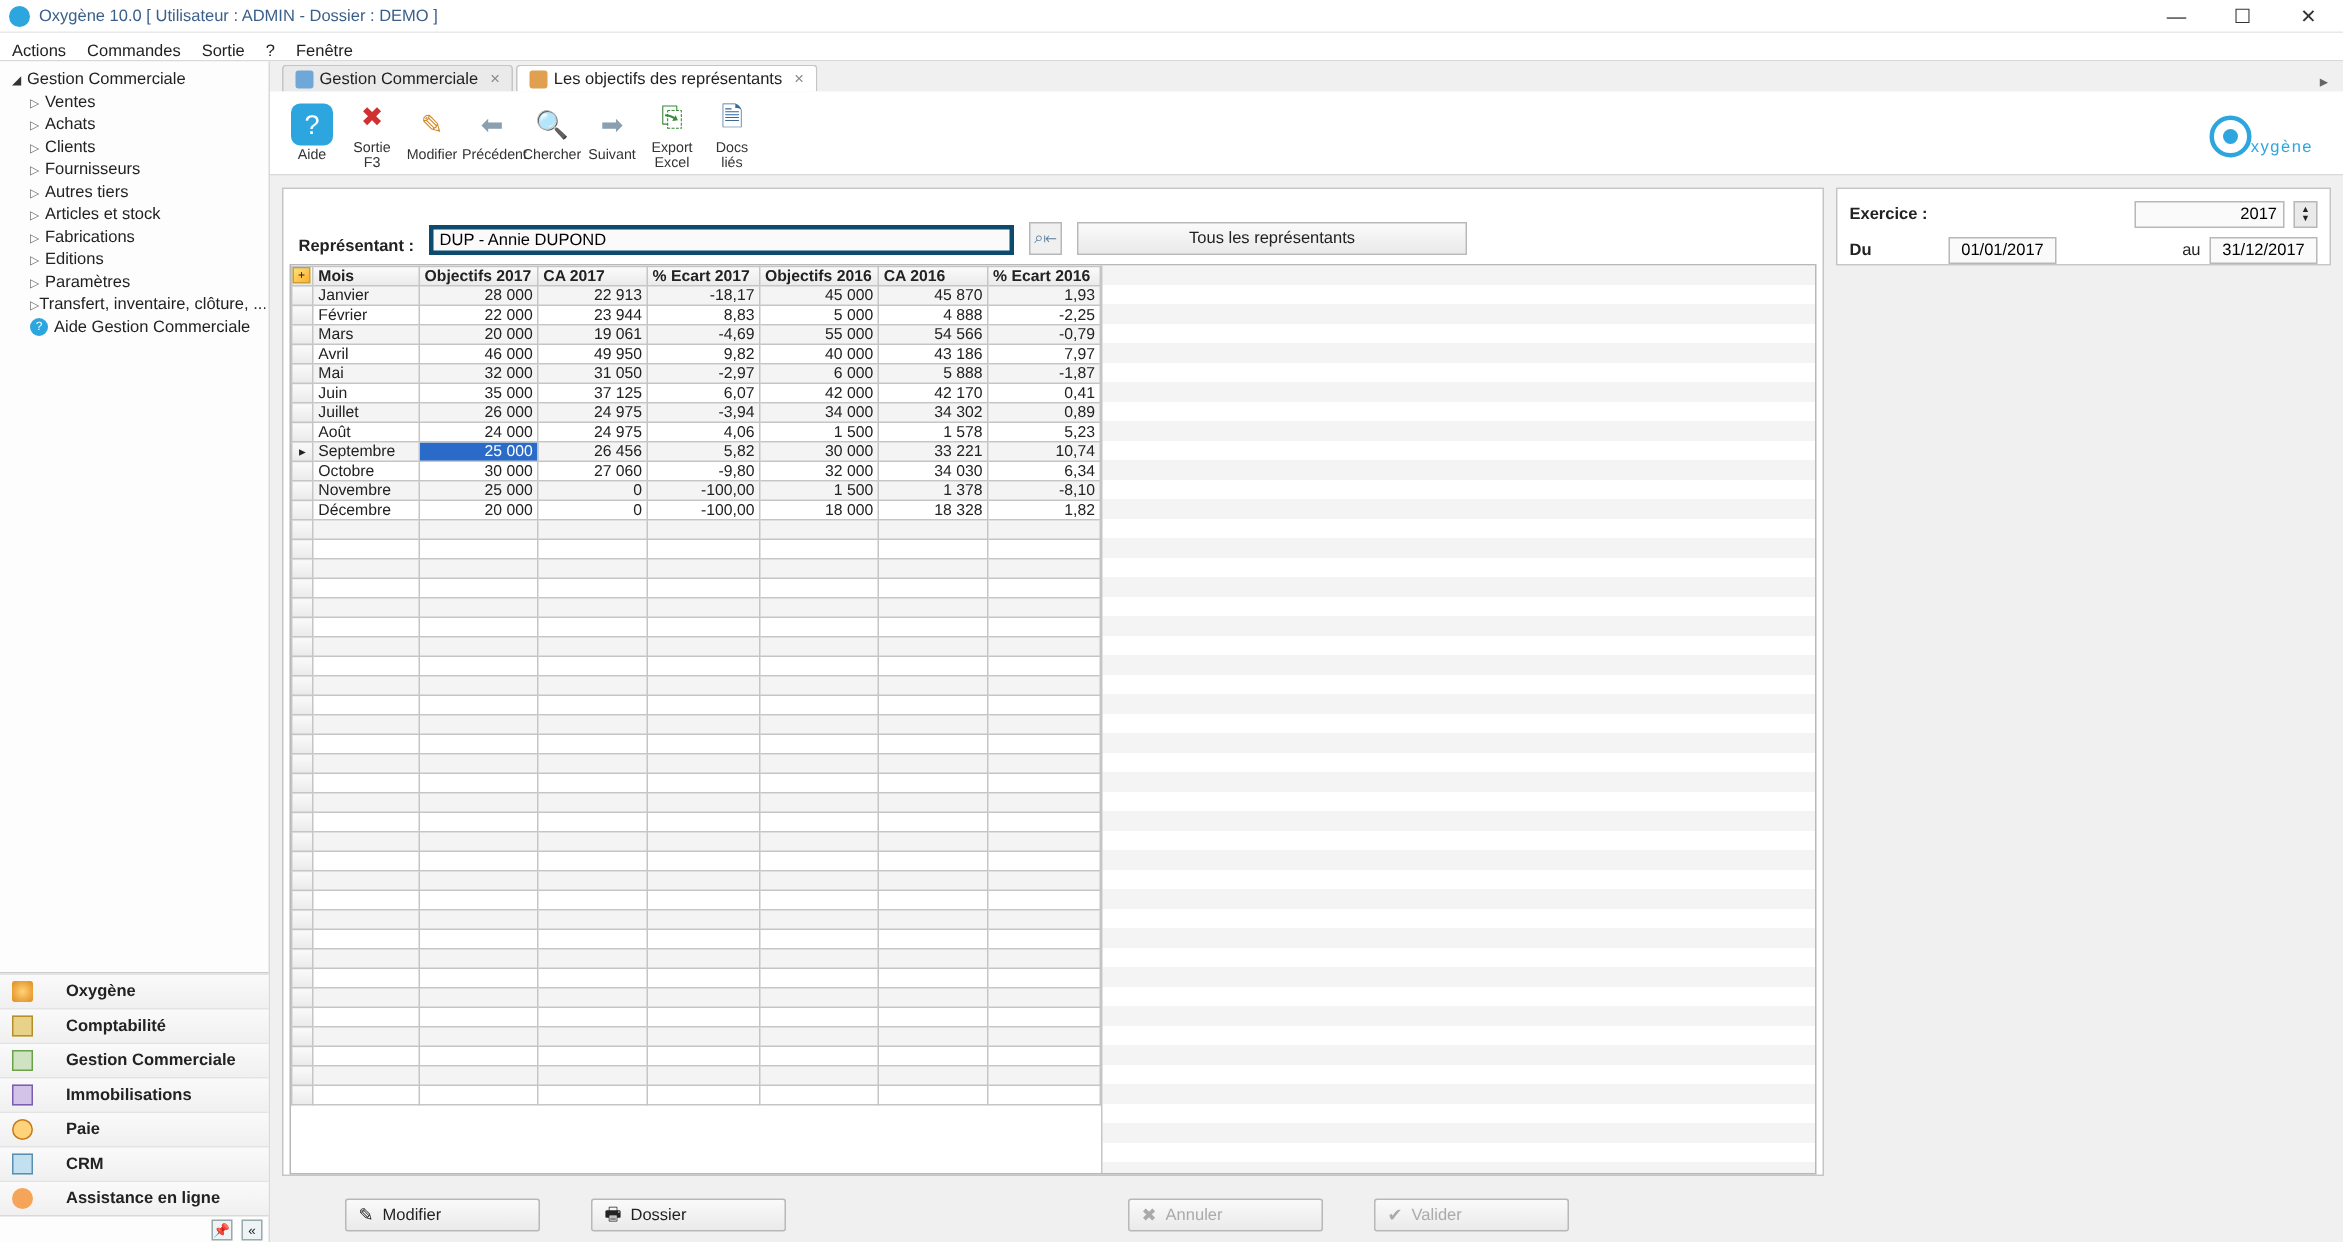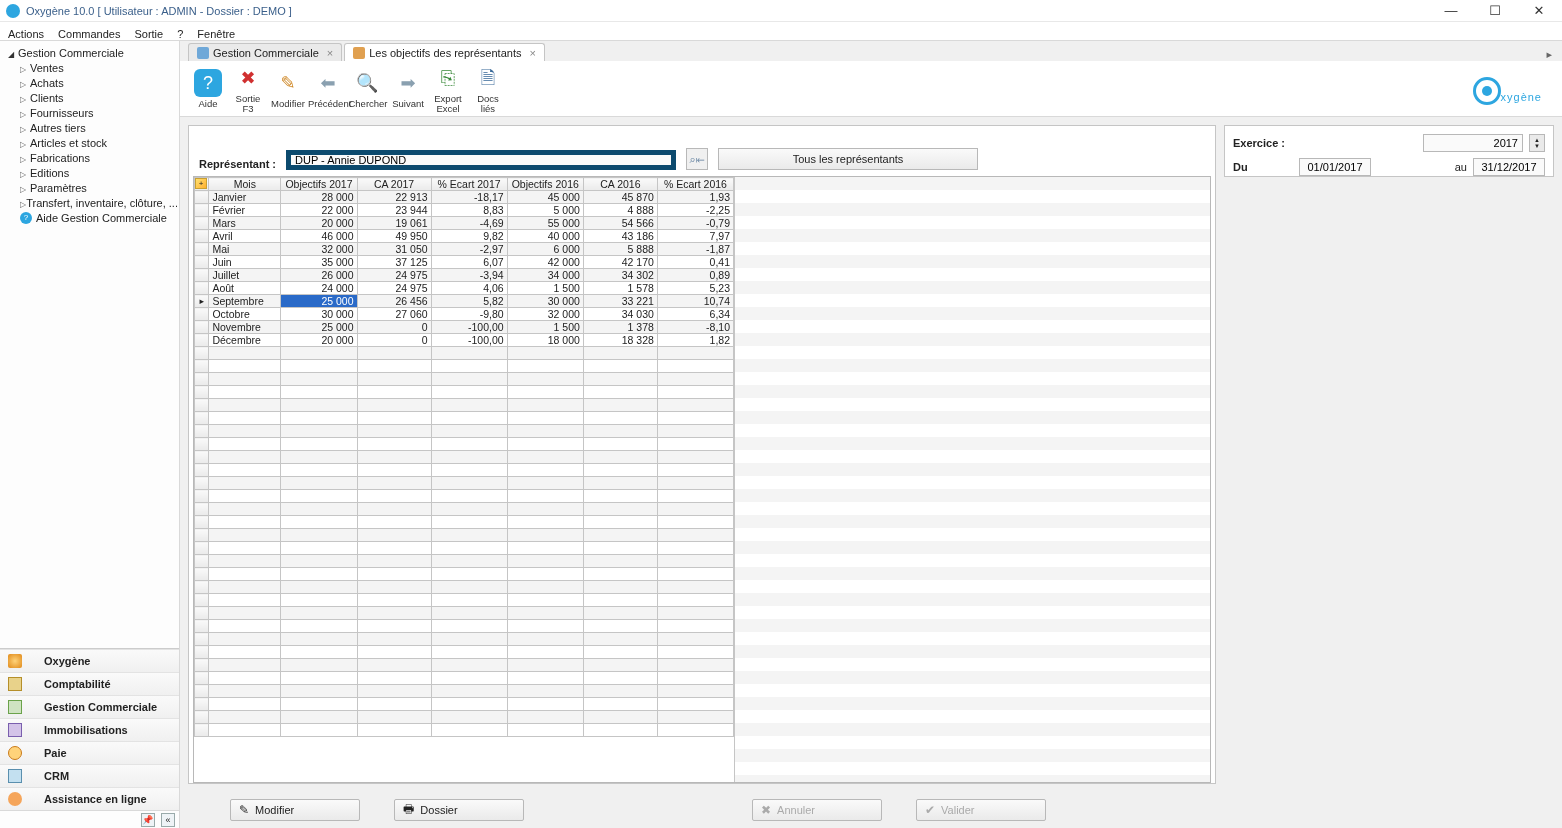--- a/index.html
+++ b/index.html
@@ -52,27 +52,27 @@
 .ic-excel{color:#3a8a3a;}
 .ic-docs{color:#3a6a9a;}
 .logo { margin-left:auto; font-size:36px; font-weight:300; color:#2da6e0; font-family:"Segoe UI Light","Segoe UI",sans-serif; padding-right:12px; letter-spacing:1px; }
 .logo .eye{display:inline-block;width:28px;height:28px;border:3px solid #2da6e0;border-radius:50%;position:relative;vertical-align:-4px;}
 .logo .eye::after{content:"";position:absolute;width:10px;height:10px;background:#2da6e0;border-radius:50%;left:6px;top:6px;}
 .content { flex:1; display:flex; gap:8px; padding:8px; }
 .panel-l { flex:1; background:#fff; border:1px solid #c5c5c5; display:flex; flex-direction:column; }
 .panel-r { width:330px; background:#fff; border:1px solid #c5c5c5; padding:8px; height:52px; }
 .filterbar { height:50px; display:flex; align-items:flex-end; gap:10px; padding:6px 10px; }
 .filterbar label { font-weight:bold; }
-.rep-input { flex:0 0 390px; height:20px; border:5px solid #0c4a6e; background:#fafafa; padding:0 4px; }
+.rep-input { flex:0 0 390px; height:20px; border:3px solid #0c4a6e; background:#fafafa; padding:0 4px; }
 .ic-btn { width:22px; height:22px; border:1px solid #b8b8b8; background:#f0f0f0; display:flex; align-items:center; justify-content:center; cursor:pointer; font-size:10px; color:#5a7a9a; }
 .all-btn { flex:0 0 260px; height:22px; border:1px solid #b8b8b8; background:linear-gradient(#fafafa,#eaeaea); text-align:center; line-height:20px; cursor:pointer; }
 .grid-wrap { flex:1; overflow:hidden; position:relative; margin:0 4px; border:1px solid #b8b8b8; }
 table.grid { border-collapse:collapse; width:540px; background:#fff; }
 .grid th,.grid td { border:1px solid #c5c5c5; height:13px; padding:0 3px; font-size:10.5px; white-space:nowrap; }
-.grid th { background:linear-gradient(#fafafa,#eaeaea); font-weight:normal; text-align:center; }
+.grid th { background:linear-gradient(#fafafa,#eaeaea); font-weight:bold; text-align:left; }
 .grid th.rowh { width:14px; background:linear-gradient(#fafafa,#eaeaea); }
 .grid td.rowh { width:14px; background:linear-gradient(#fafafa,#eaeaea); text-align:center; font-size:9px; }
 .grid .num { text-align:right; }
 .grid tbody tr:nth-child(odd) td:not(.rowh){ background:#f4f4f4; }
 .grid tbody tr:nth-child(even) td:not(.rowh){ background:#fff; }
 .grid .sel { background:#2a6ac8 !important; color:#fff; }
 .xtra-cols { position:absolute; left:540px; top:0; right:0; bottom:0; background:repeating-linear-gradient(#f4f4f4 0 13px,#fff 13px 26px); border-left:1px solid #c5c5c5; }
 .corner{position:absolute;left:1px;top:1px;width:12px;height:11px;background:linear-gradient(135deg,#ffe070,#ffb030);border:1px solid #c9a030;font-size:8px;text-align:center;line-height:10px;}
 .panel-r .row{display:flex;align-items:center;gap:6px;margin-bottom:6px;}
 .panel-r .lbl{width:60px;font-weight:bold;}

